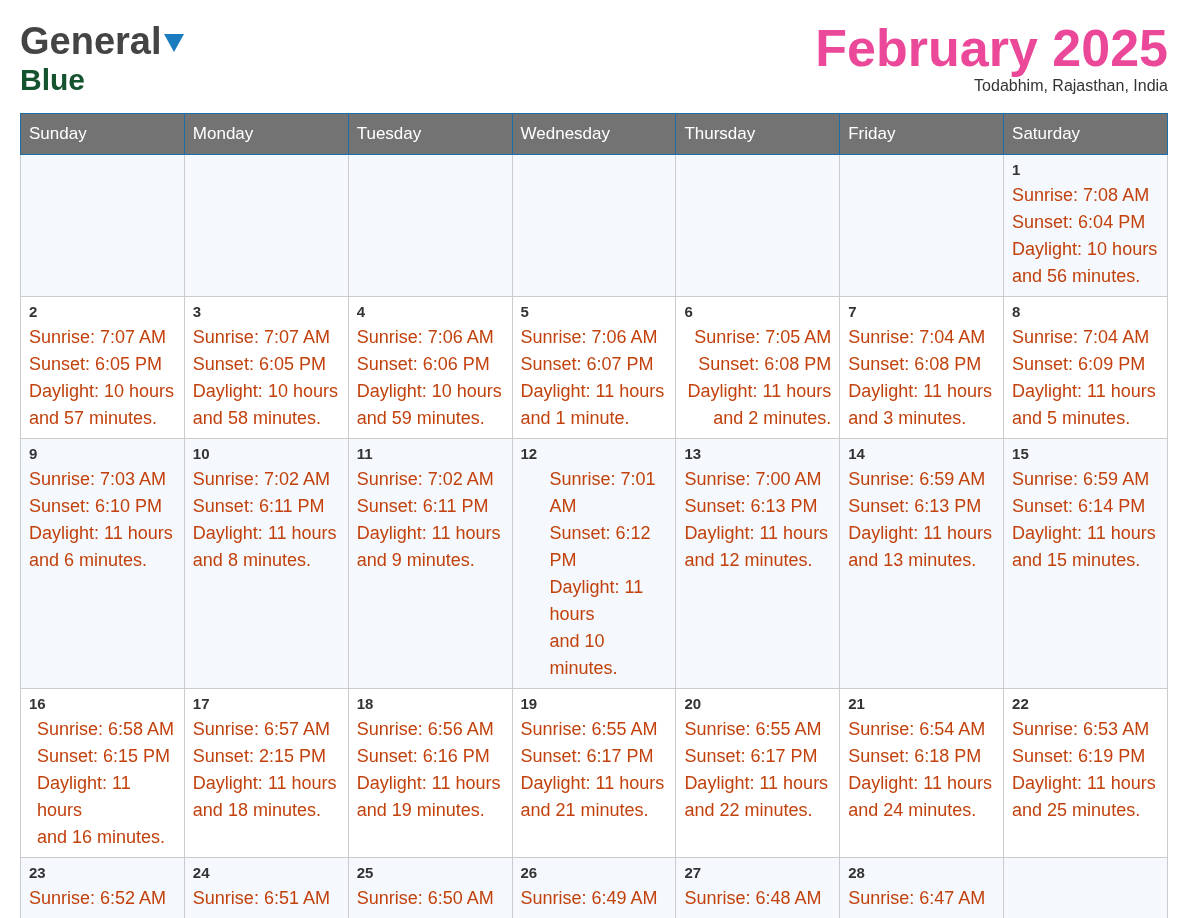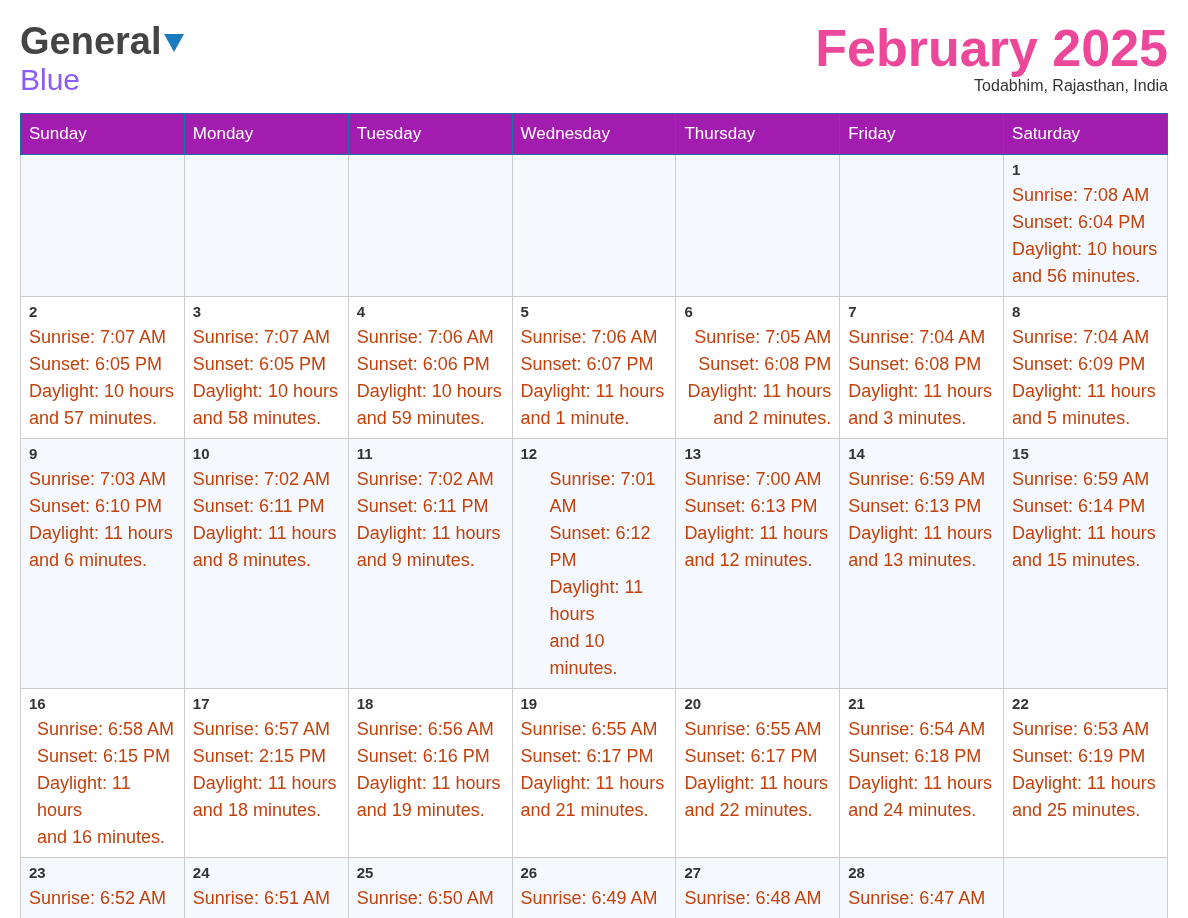--- a/index.html
+++ b/index.html
@@ -27,21 +27,21 @@
     .title-block h2 {
       font-size: 16px;
       font-weight: normal;
       color: #333;
     }
     .calendar {
       width: 100%;
       border-collapse: collapse;
     }
     .calendar th {
-      background: #a21caf;
+      background: #737373;
       color: #fff;
       font-size: 17px;
       font-weight: normal;
       padding: 10px 8px;
       text-align: left;
       border: 1px solid #1a6fa8;
     }
     .calendar td {
       vertical-align: top;
       border: 1px solid #ccc;
@@ -83,21 +83,21 @@
 <div class="header">
   <div class="logo-wrapper">
     <div>
       <div style="display:flex;align-items:center;">
         <span style="font-size:38px;font-weight:bold;color:#444;">General</span>
         <svg width="20" height="18" viewBox="0 0 20 18" style="margin-left:2px;margin-top:2px;">
           <polygon points="0,0 20,0 10,18" fill="#1a7bbf"></polygon>
         </svg>
       </div>
       <div>
-        <span style="font-size:30px;font-weight:normal;color:#8b5cf6;">Blue</span>
+        <span style="font-size:30px;font-weight:bold;color:#14532d;">Blue</span>
       </div>
     </div>
   </div>
   <div class="title-block">
     <h1>February 2025</h1>
     <h2>Todabhim, Rajasthan, India</h2>
   </div>
 </div>
 
 <table class="calendar">

